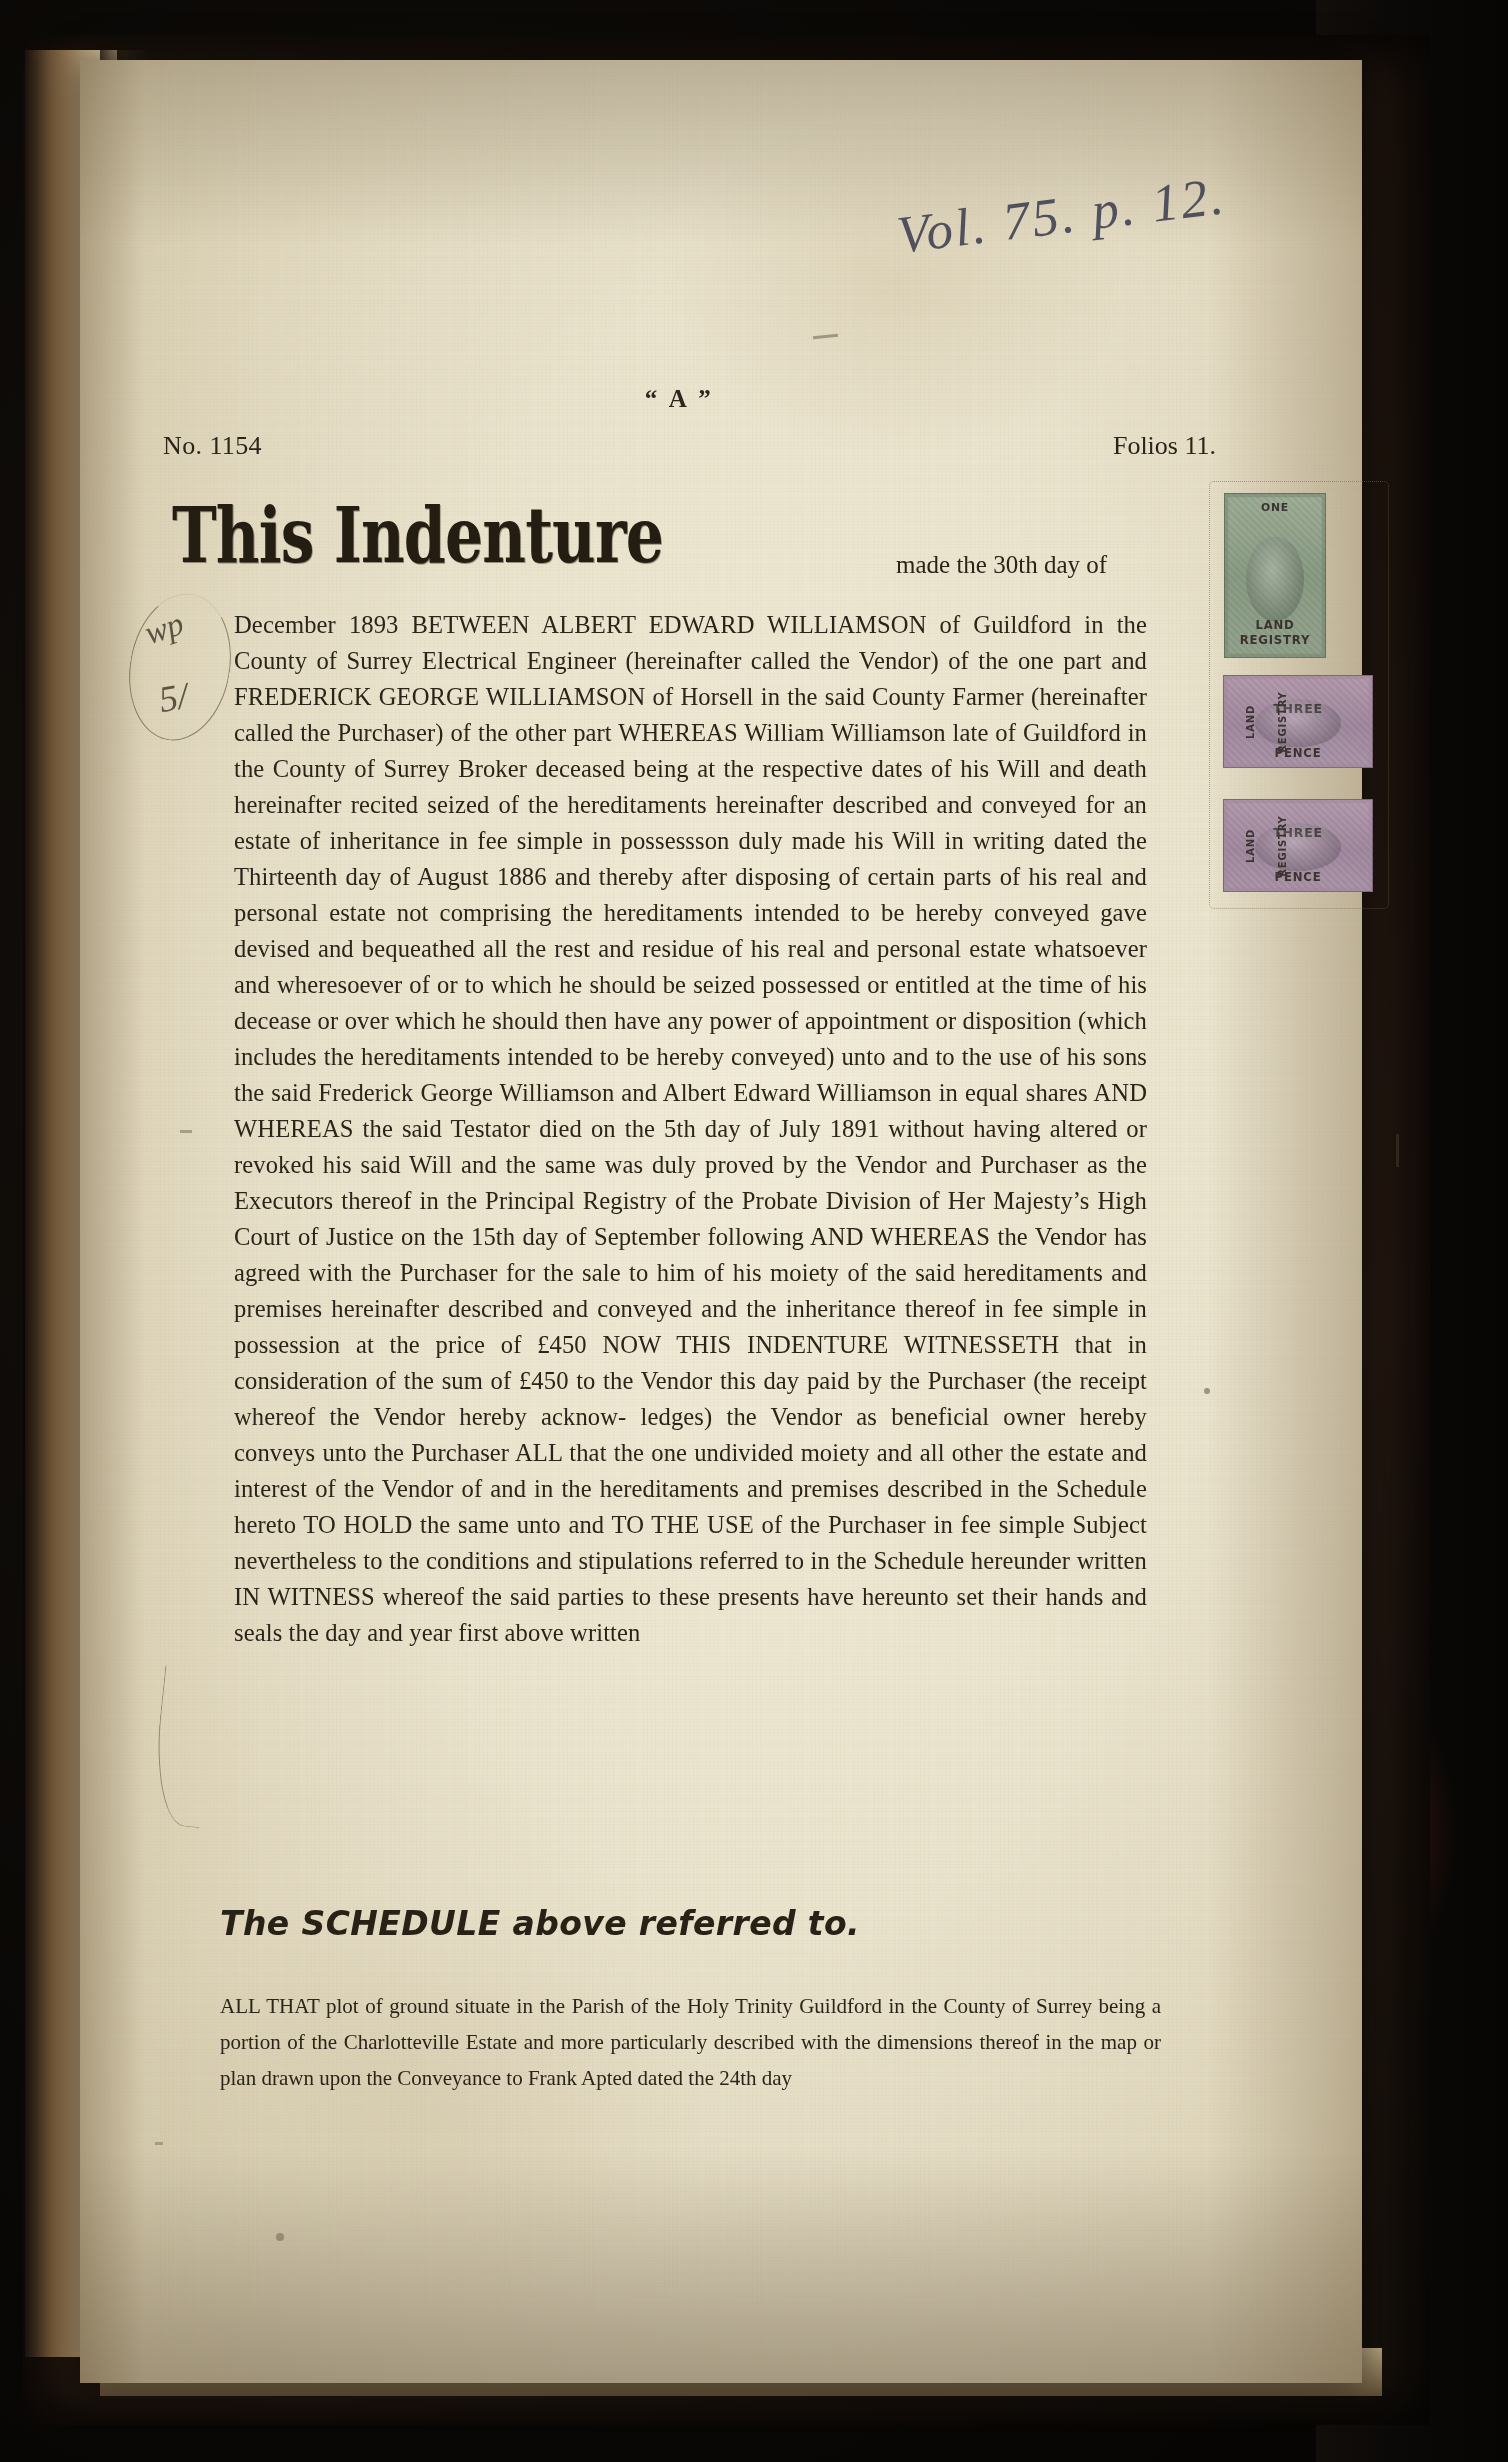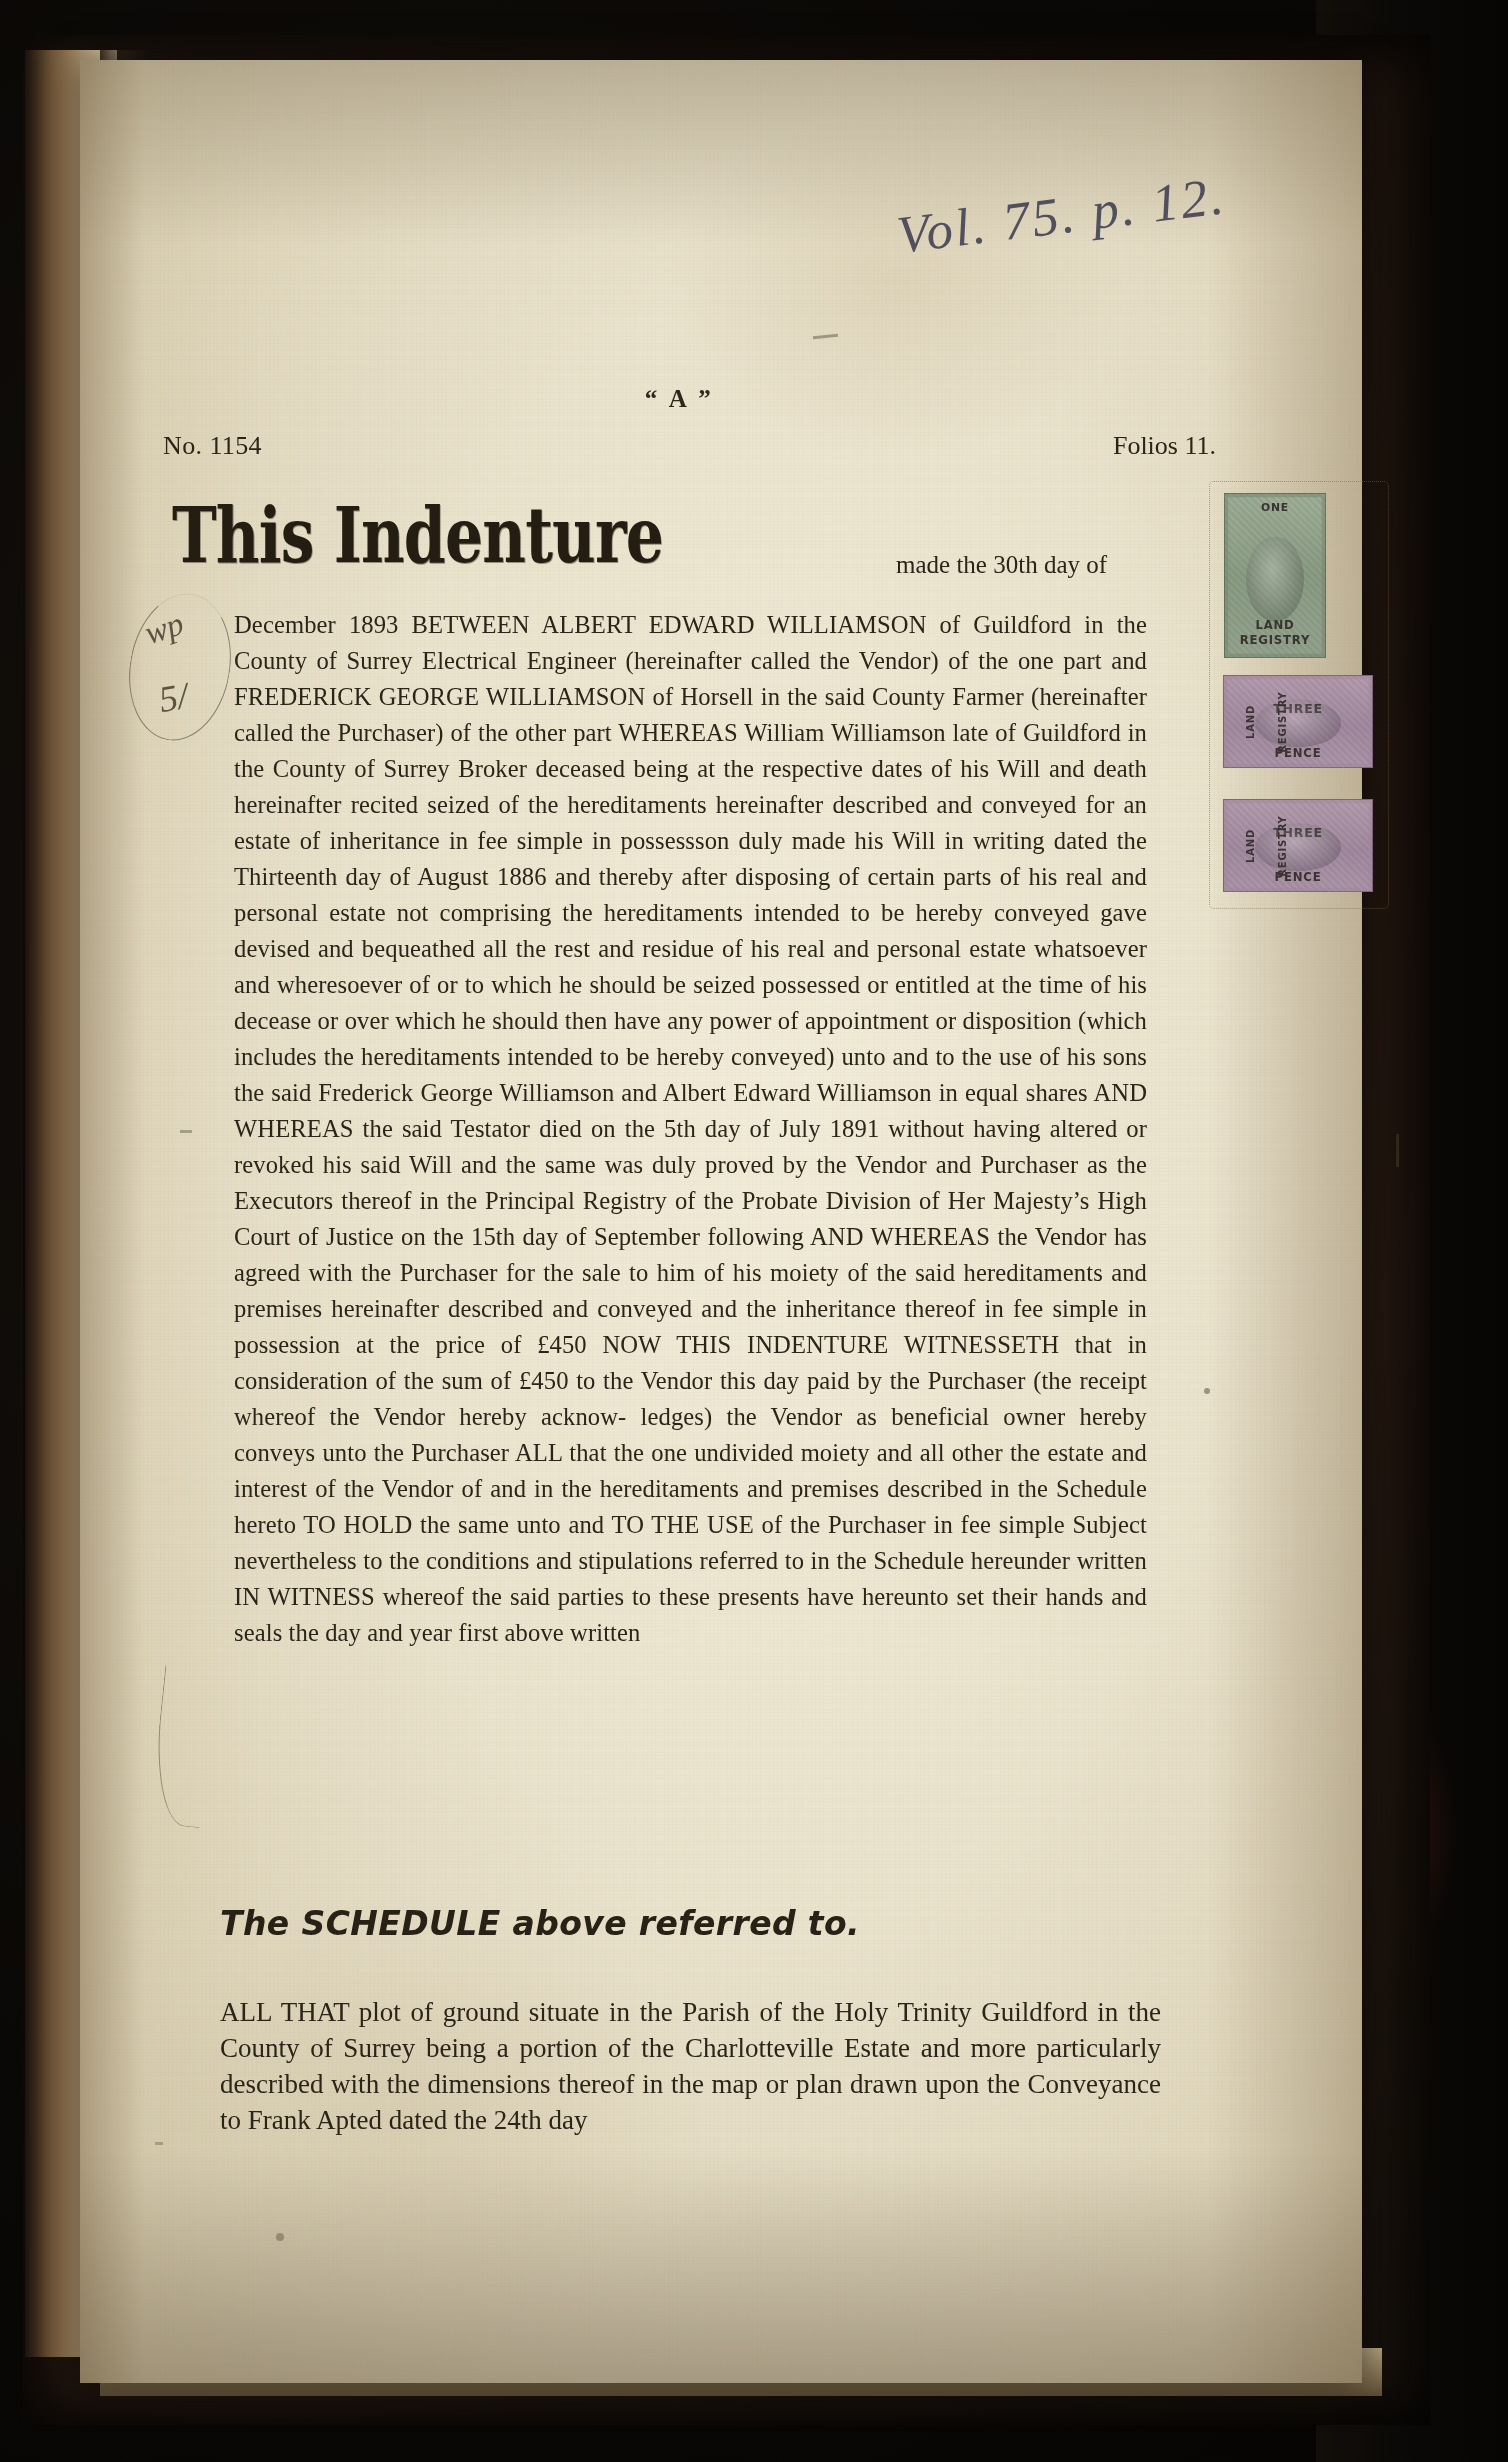--- a/index.html
+++ b/index.html
@@ -200,21 +200,21 @@
     font-weight: bold;
     font-size: 33px;
     letter-spacing: 0.4px;
     color: #272116;
   }
 
   .schedule-body {
     position: absolute;
     left: 140px; top: 1907px;
     width: 941px;
-    font-size: 27px;
+    font-size: 21px;
     line-height: 36px;
     text-align: justify;
     color: #2b2519;
   }
 
   
   .margin-note-1 {
     position: absolute;
     left: 65px; top: 550px;
     font-family: "Liberation Serif", serif;

